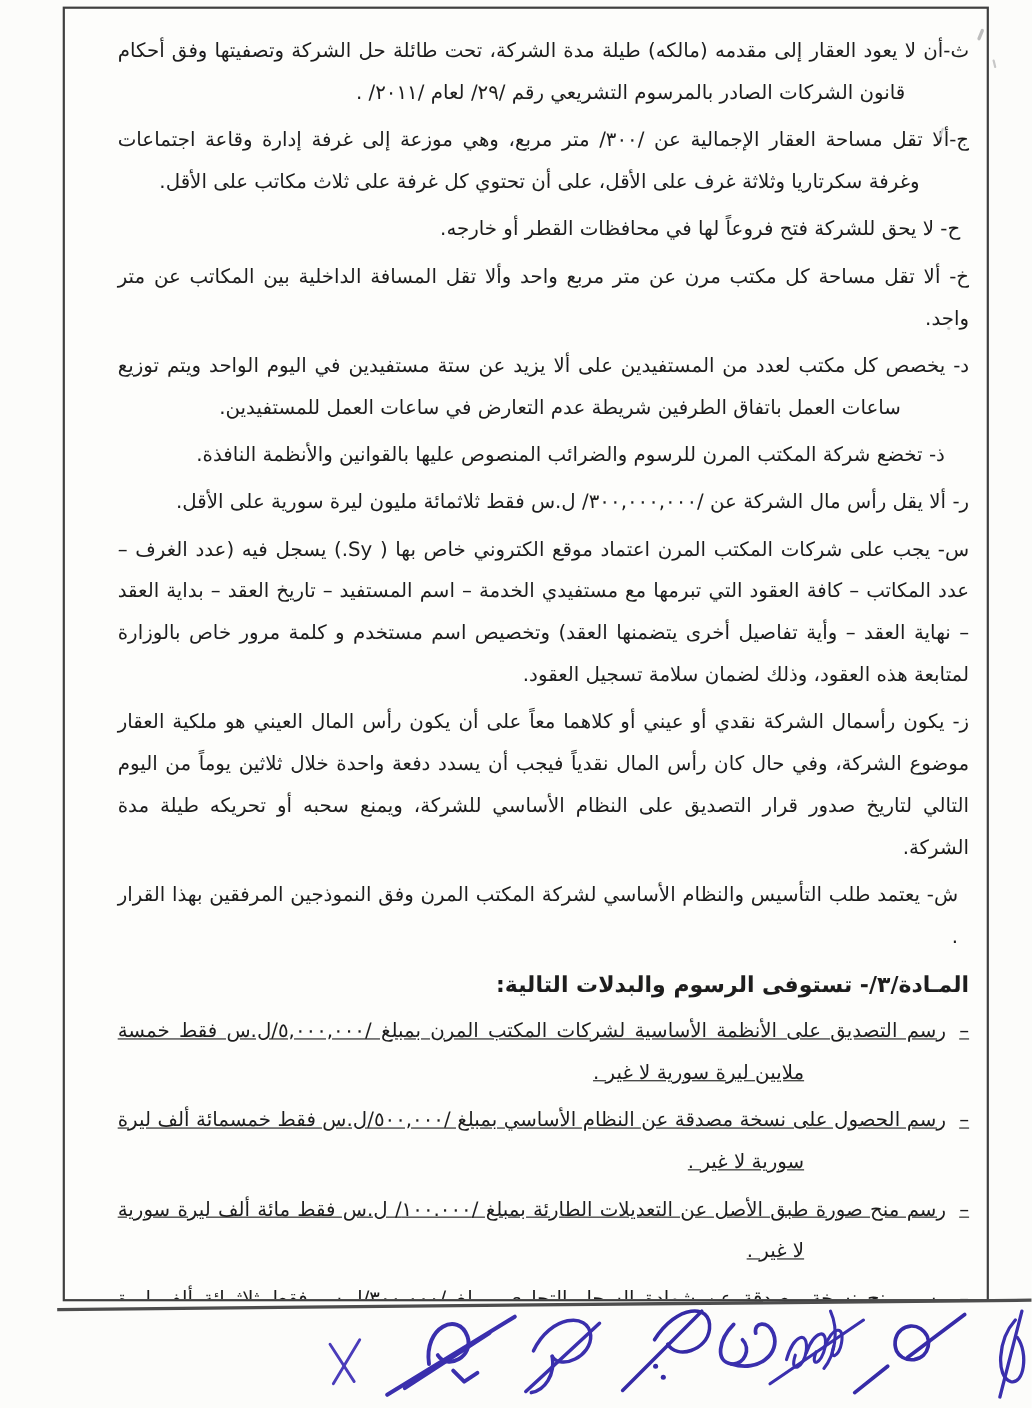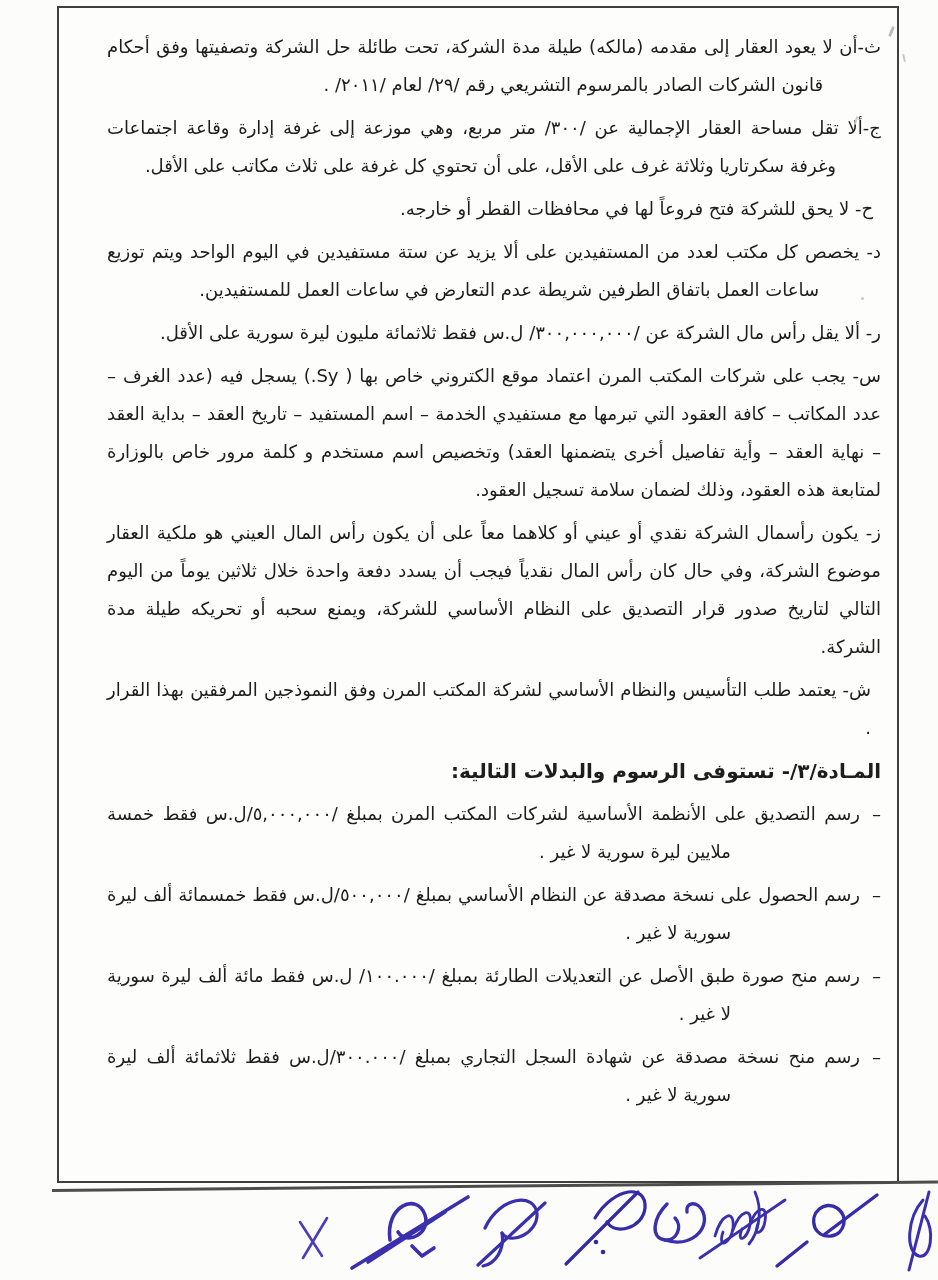--- a/index.html
+++ b/index.html
@@ -20,21 +20,21 @@
     font-size:18px;line-height:38px;
   }
   .content p{margin:0 0 5px;}
   .hang45{padding-right:45px;text-indent:-45px;}
   .hang58{padding-right:58px;text-indent:-58px;}
   .hang62{padding-right:62px;text-indent:-62px;}
   .shift8{padding-right:8px;}
   .shift10{padding-right:10px;}
   .shift22{padding-right:22px;}
   .heading{font-weight:bold;font-size:20px;margin:2px 0 8px;}
-  .fee{padding-right:150px;text-indent:-150px;margin:0 0 8px;}
+  .fee{padding-right:150px;text-indent:-150px;margin:0 0 8px;text-decoration:underline;}
   .fee .dash{margin-left:12px;}
   .scan-edge{
     position:absolute;left:52px;top:1189px;width:886px;height:3px;
     background:#4d4d4d;transform:rotate(-0.55deg);transform-origin:left center;
   }
   .speck{position:absolute;background:#bdbdbd;border-radius:2px;}
   .speck.s1{left:890px;top:26px;width:3px;height:11px;transform:rotate(22deg);}
   .speck.s2{left:903px;top:54px;width:2px;height:8px;transform:rotate(-14deg);background:#c7c7c7;}
   .speck.s3{left:855px;top:116px;width:2px;height:9px;transform:rotate(18deg);background:#cccccc;}
   .speck.s4{left:861px;top:297px;width:3px;height:3px;background:#c9c9c9;}
@@ -44,21 +44,23 @@
 <body>
 
 <div class="page">
 
   <div class="frame">
     <div class="content">
 
       <p class="hang58">ث-أن لا يعود العقار إلى مقدمه (مالكه) طيلة مدة الشركة، تحت طائلة حل الشركة وتصفيتها وفق أحكام قانون الشركات الصادر بالمرسوم التشريعي رقم /٢٩/ لعام /٢٠١١/ .</p>
       <p class="hang45">ج-ألا تقل مساحة العقار الإجمالية عن /٣٠٠/ متر مربع، وهي موزعة إلى غرفة إدارة وقاعة اجتماعات وغرفة سكرتاريا وثلاثة غرف على الأقل، على أن تحتوي كل غرفة على ثلاث مكاتب على الأقل.</p>
       <p class="shift8">ح- لا يحق للشركة فتح فروعاً لها في محافظات القطر أو خارجه.</p>
+      <p>خ- ألا تقل مساحة كل مكتب مرن عن متر مربع واحد وألا تقل المسافة الداخلية بين المكاتب عن متر واحد.</p>
       <p class="hang62">د- يخصص كل مكتب لعدد من المستفيدين على ألا يزيد عن ستة مستفيدين في اليوم الواحد ويتم توزيع ساعات العمل باتفاق الطرفين شريطة عدم التعارض في ساعات العمل للمستفيدين.</p>
+      <p class="shift22">ذ- تخضع شركة المكتب المرن للرسوم والضرائب المنصوص عليها بالقوانين والأنظمة النافذة.</p>
       <p>ر- ألا يقل رأس مال الشركة عن /٣٠٠,٠٠٠,٠٠٠/ ل.س فقط ثلاثمائة مليون ليرة سورية على الأقل.</p>
       <p>س- يجب على شركات المكتب المرن اعتماد موقع الكتروني خاص بها ( Sy.) يسجل فيه (عدد الغرف – عدد المكاتب – كافة العقود التي تبرمها مع مستفيدي الخدمة – اسم المستفيد – تاريخ العقد – بداية العقد – نهاية العقد – وأية تفاصيل أخرى يتضمنها العقد) وتخصيص اسم مستخدم و كلمة مرور خاص بالوزارة لمتابعة هذه العقود، وذلك لضمان سلامة تسجيل العقود.</p>
       <p>ز- يكون رأسمال الشركة نقدي أو عيني أو كلاهما معاً على أن يكون رأس المال العيني هو ملكية العقار موضوع الشركة، وفي حال كان رأس المال نقدياً فيجب أن يسدد دفعة واحدة خلال ثلاثين يوماً من اليوم التالي لتاريخ صدور قرار التصديق على النظام الأساسي للشركة، ويمنع سحبه أو تحريكه طيلة مدة الشركة.</p>
       <p class="shift10">ش- يعتمد طلب التأسيس والنظام الأساسي لشركة المكتب المرن وفق النموذجين المرفقين بهذا القرار .</p>
 
       <p class="heading">المـادة/٣/- تستوفى الرسوم والبدلات التالية:</p>
 
       <p class="fee">
         <span class="dash">–</span><span>رسم التصديق على الأنظمة الأساسية لشركات المكتب المرن بمبلغ /٥,٠٠٠,٠٠٠/ل.س فقط خمسة ملايين ليرة سورية لا غير .</span>
       </p>

